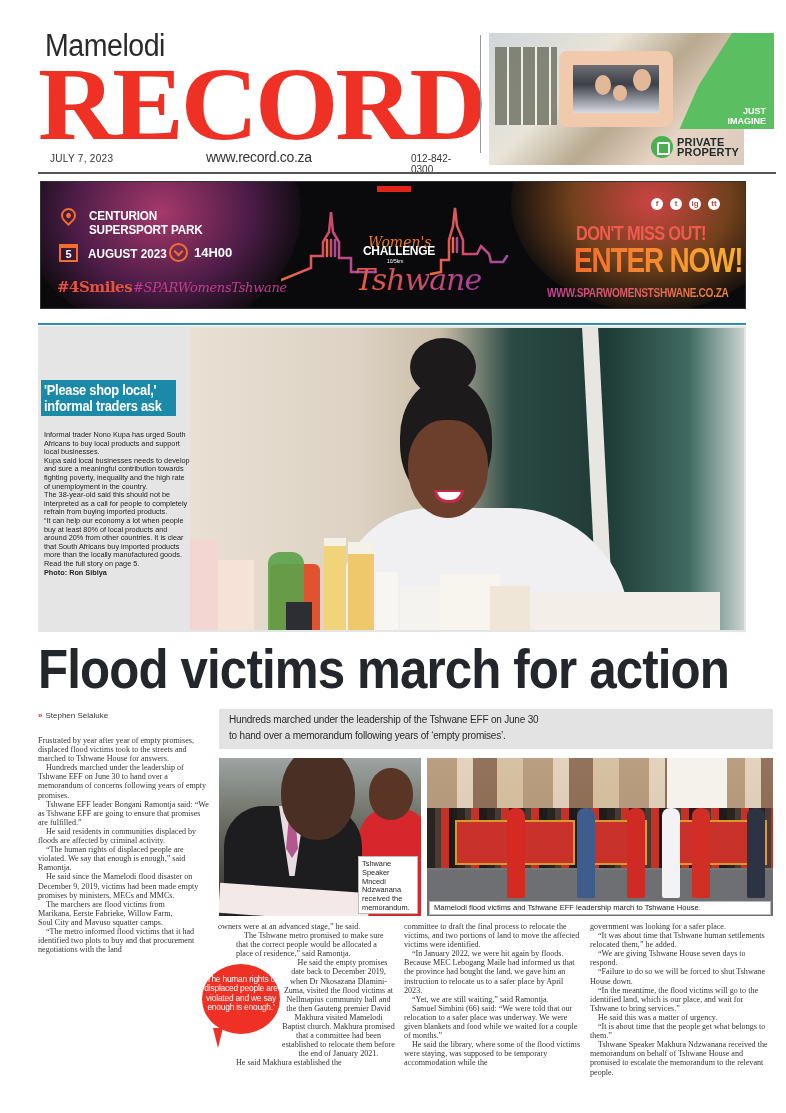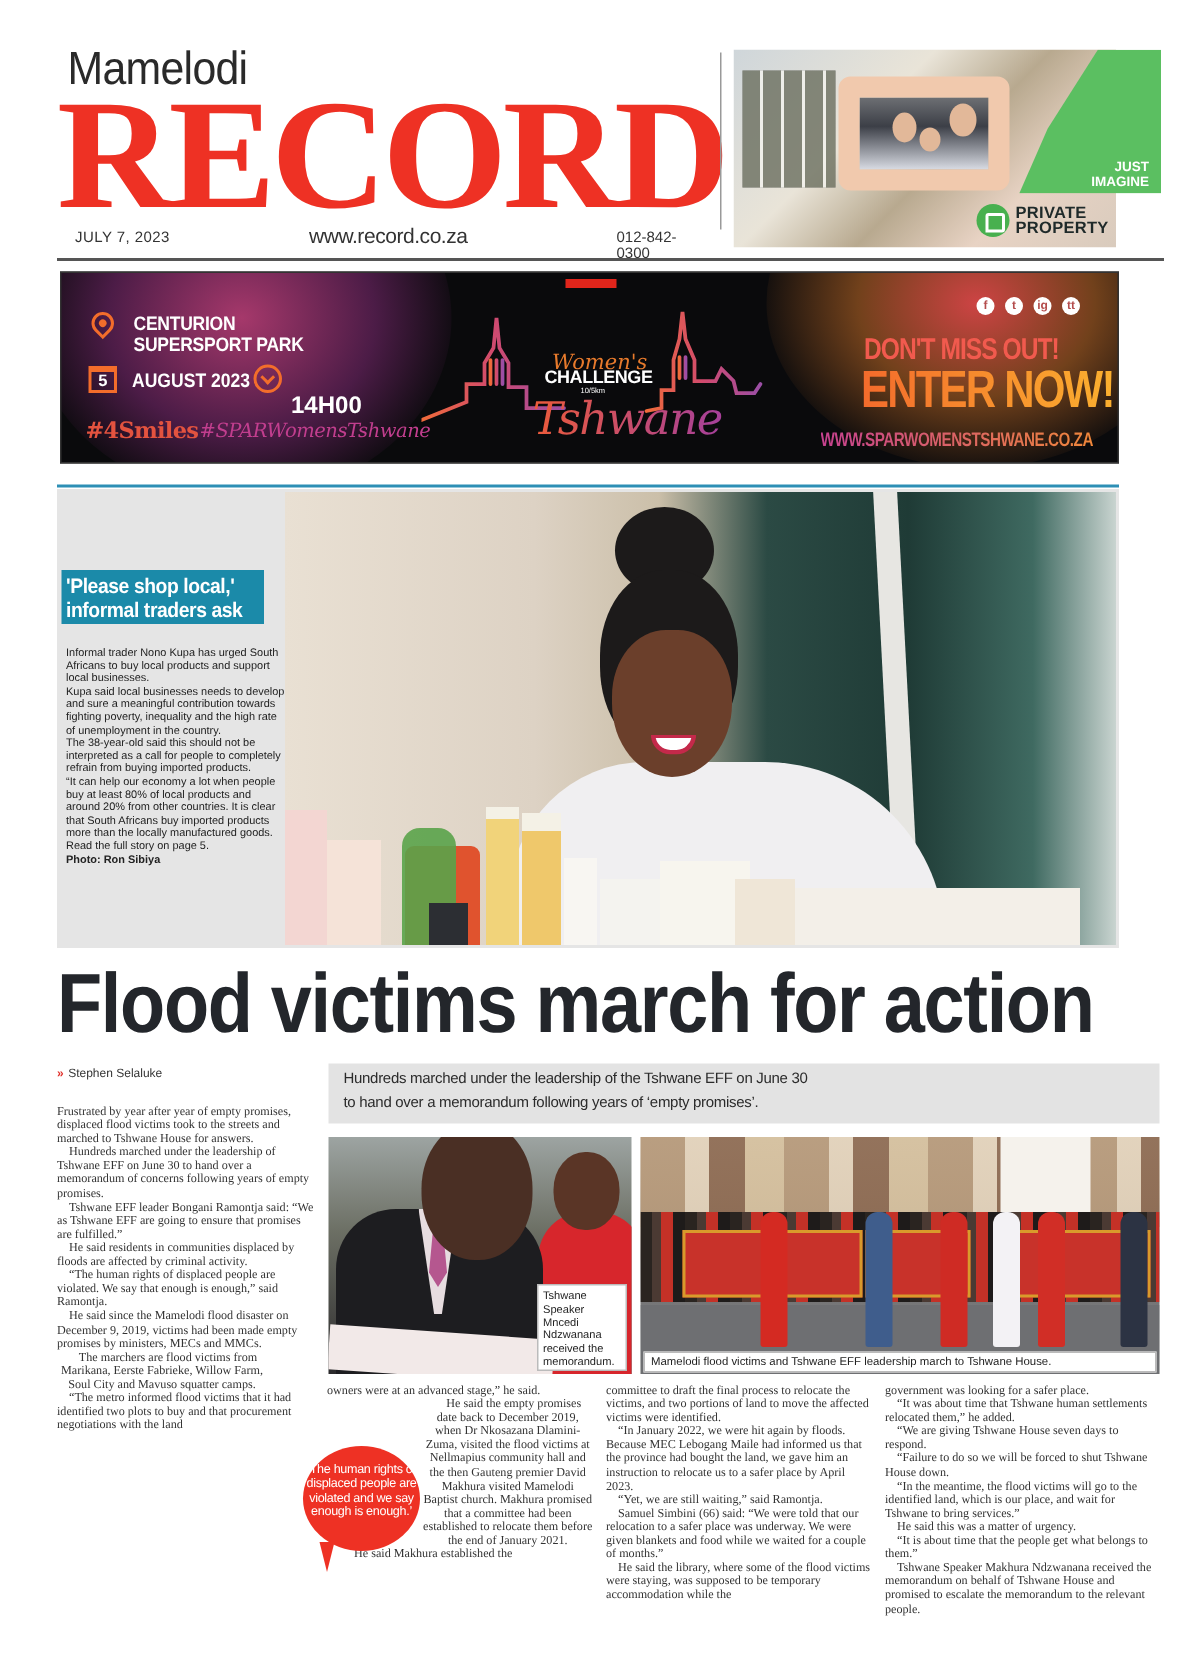--- a/index.html
+++ b/index.html
@@ -35,21 +35,21 @@
   .spar-ad { position: absolute; left: 40px; top: 181px; width: 706px; height: 128px; overflow: hidden; background: #0a0a0c; border: 1px solid #333; }
   .spar-glow-l { position: absolute; left: -20px; top: -90px; width: 280px; height: 240px; border-radius: 50%; background: radial-gradient(ellipse at center, rgba(174,59,112,0.95) 0%, rgba(120,40,110,0.6) 45%, rgba(10,10,12,0) 75%); }
   .spar-glow-r { position: absolute; left: 470px; top: -90px; width: 280px; height: 220px; border-radius: 50%; background: radial-gradient(ellipse at center, rgba(226,74,74,0.9) 0%, rgba(198,110,40,0.55) 40%, rgba(10,10,12,0) 75%); }
   .spar-venue { position: absolute; left: 48px; top: 27px; font-size: 13px; font-weight: bold; color: #fff; line-height: 14px; letter-spacing: -0.2px; transform: scaleX(0.9); transform-origin: left; }
   .pin-icon { position: absolute; left: 20px; top: 26px; width: 15px; height: 15px; border: 2px solid #f36d2b; border-radius: 50% 50% 50% 0; transform: rotate(-45deg); }
   .pin-icon::after { content: ""; position: absolute; left: 3px; top: 3px; width: 5px; height: 5px; border-radius: 50%; background: #f36d2b; }
   .cal-icon { position: absolute; left: 18px; top: 62px; width: 19px; height: 18px; border: 2px solid #f36d2b; border-top-width: 4px; color: #fff; font-size: 11px; font-weight: bold; text-align: center; line-height: 12px; }
   .spar-date { position: absolute; left: 47px; top: 64px; font-size: 13px; font-weight: bold; color: #fff; transform: scaleX(0.9); transform-origin: left; }
   .clock-icon { position: absolute; left: 128px; top: 61px; width: 19px; height: 19px; border: 2px solid #f36d2b; border-radius: 50%; }
   .clock-icon::after { content: ""; position: absolute; left: 4px; top: 3px; width: 5px; height: 5px; border-left: 2px solid #f36d2b; border-bottom: 2px solid #f36d2b; transform: rotate(-45deg); }
-  .spar-time { position: absolute; left: 153px; top: 80px; font-size: 16px; font-weight: bold; color: #fff; }
+  .spar-time { position: absolute; left: 153px; top: 63px; font-size: 13px; font-weight: bold; color: #fff; }
   .spar-hash1 { position: absolute; left: 16px; top: 96px; font-family: "DejaVu Serif", serif; font-weight: bold; font-size: 15px; color: #e3533f; letter-spacing: -0.5px; }
   .spar-hash2 { position: absolute; left: 92px; top: 98px; font-family: "DejaVu Serif", serif; font-style: italic; font-size: 13px; color: #c13e8e; letter-spacing: -0.3px; }
   .spar-skyline { position: absolute; left: 240px; top: 20px; width: 230px; height: 100px; }
   .spar-logo-badge { position: absolute; left: 336px; top: 4px; width: 34px; height: 6px; background: #e1251b; }
   .spar-challenge-top { position: absolute; left: 327px; top: 52px; font-family: "DejaVu Serif", serif; font-style: italic; font-size: 14px; color: #e77a2c; }
   .spar-challenge { position: absolute; left: 322px; top: 62px; font-size: 12px; font-weight: bold; color: #fff; letter-spacing: -0.3px; }
   .spar-distance { position: absolute; left: 346px; top: 76px; font-size: 5px; color: #fff; }
   .spar-tshwane { position: absolute; left: 314px; top: 80px; font-family: "DejaVu Serif", serif; font-style: italic; font-size: 30px; color: #d84e6e; letter-spacing: -1px; background: linear-gradient(90deg, #ec5b3a, #a5409b); -webkit-background-clip: text; background-clip: text; -webkit-text-fill-color: transparent; }
   .social-row { position: absolute; left: 610px; top: 16px; display: flex; gap: 7px; }
   .social-icon { width: 12px; height: 12px; border-radius: 50%; background: #fff; color: #b44c4c; font-size: 8px; font-weight: bold; line-height: 12px; text-align: center; }
@@ -255,21 +255,21 @@
   <div>to hand over a memorandum following years of ‘empty promises’.</div>
 </div>
 
 <div class="col col1">
   <p class="noind" style="margin-top:10px;">Frustrated by year after year of empty promises, displaced flood victims took to the streets and marched to Tshwane House for answers.</p>
   <p>Hundreds marched under the leadership of Tshwane EFF on June 30 to hand over a memorandum of concerns following years of empty promises.</p>
   <p>Tshwane EFF leader Bongani Ramontja said: “We as Tshwane EFF are going to ensure that promises are fulfilled.”</p>
   <p>He said residents in communities displaced by floods are affected by criminal activity.</p>
   <p>“The human rights of displaced people are violated. We say that enough is enough,” said Ramontja.</p>
   <p>He said since the Mamelodi flood disaster on December 9, 2019, victims had been made empty promises by ministers, MECs and MMCs.</p>
-  <p style="padding-right:32px;text-align:center;">The marchers are flood victims from Marikana, Eerste Fabrieke, Willow Farm, Soul City and Mavuso squatter camps.</p>
+  <p style="padding-right:32px;">The marchers are flood victims from Marikana, Eerste Fabrieke, Willow Farm, Soul City and Mavuso squatter camps.</p>
   <p>“The metro informed flood victims that it had identified two plots to buy and that procurement negotiations with the land</p>
 </div>
 
 <figure class="photo1">
   <div class="p1-red"></div>
   <div class="p1-face2"></div>
   <div class="p1-suit"></div>
   <div class="p1-shirt"></div>
   <div class="p1-tie"></div>
   <div class="p1-head"></div>
@@ -289,20 +289,21 @@
   <div class="p2-marcher" style="left:150px;background:#3f5d8c;"></div>
   <div class="p2-marcher" style="left:200px;background:#cf2b24;"></div>
   <div class="p2-marcher" style="left:235px;background:#f3f2f5;"></div>
   <div class="p2-marcher" style="left:265px;background:#d12e26;"></div>
   <div class="p2-marcher" style="left:320px;background:#2c3343;"></div>
   <figcaption class="photo2-caption">Mamelodi flood victims and Tshwane EFF leadership march to Tshwane House.</figcaption>
 </figure>
 
 <div class="col col2">
   <p class="noind">owners were at an advanced stage,” he said.</p>
+  <p style="padding-left:18px;">The Tshwane metro promised to make sure that the correct people would be allocated a place of residence,” said Ramontja.</p>
   <p style="padding-left:64px;text-align:center;">He said the empty promises date back to December 2019, when Dr Nkosazana Dlamini-Zuma, visited the flood victims at Nellmapius community hall and the then Gauteng premier David Makhura visited Mamelodi Baptist church. Makhura promised that a committee had been established to relocate them before the end of January 2021.</p>
   <p style="padding-left:10px;">He said Makhura established the</p>
 </div>
 
 <div class="pullquote">‘The human rights of displaced people are violated and we say enough is enough.’</div>
 <div class="pullquote-tail"></div>
 
 <div class="col col3">
   <p class="noind">committee to draft the final process to relocate the victims, and two portions of land to move the affected victims were identified.</p>
   <p>“In January 2022, we were hit again by floods. Because MEC Lebogang Maile had informed us that the province had bought the land, we gave him an instruction to relocate us to a safer place by April 2023.</p>

